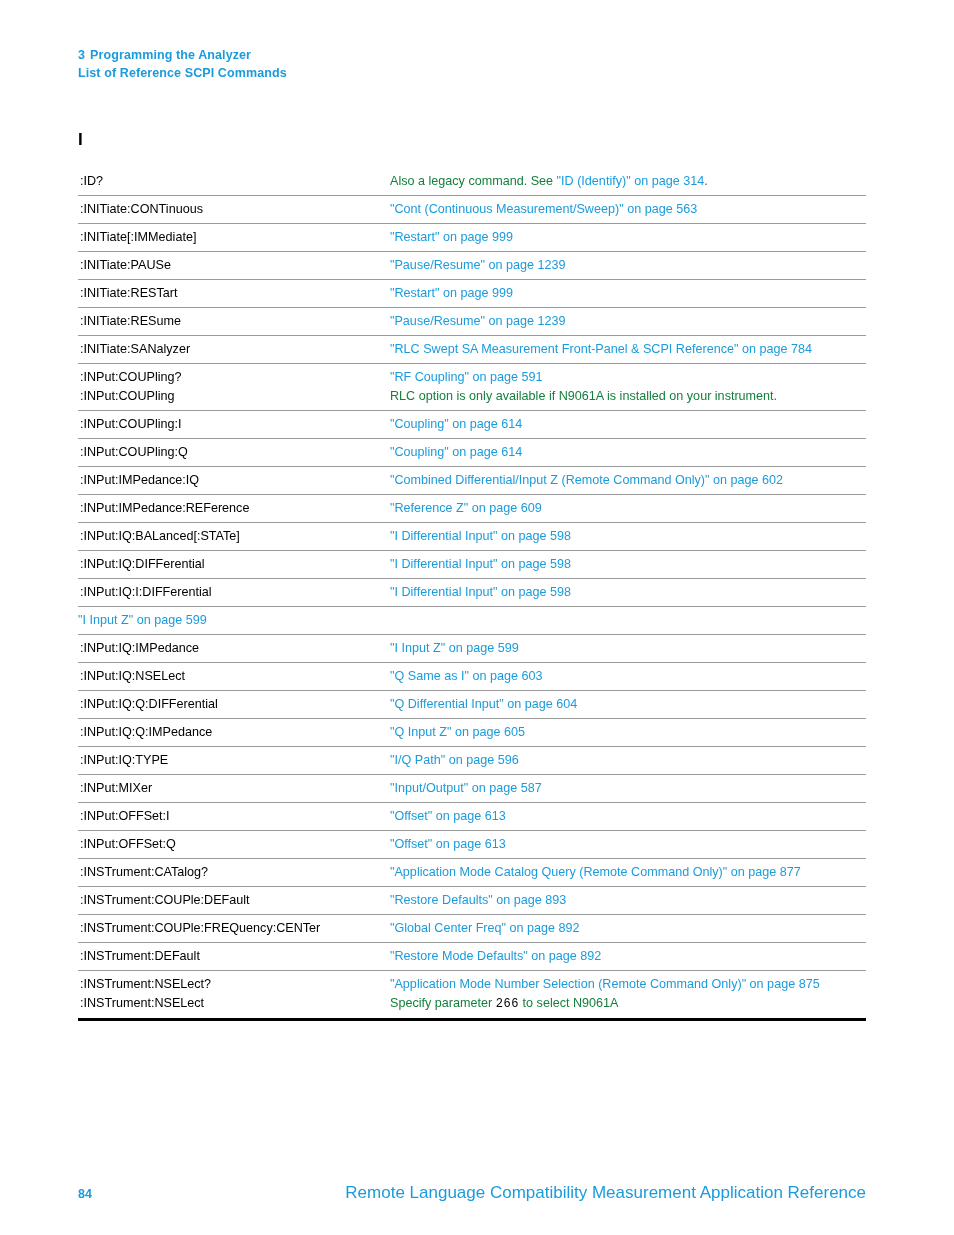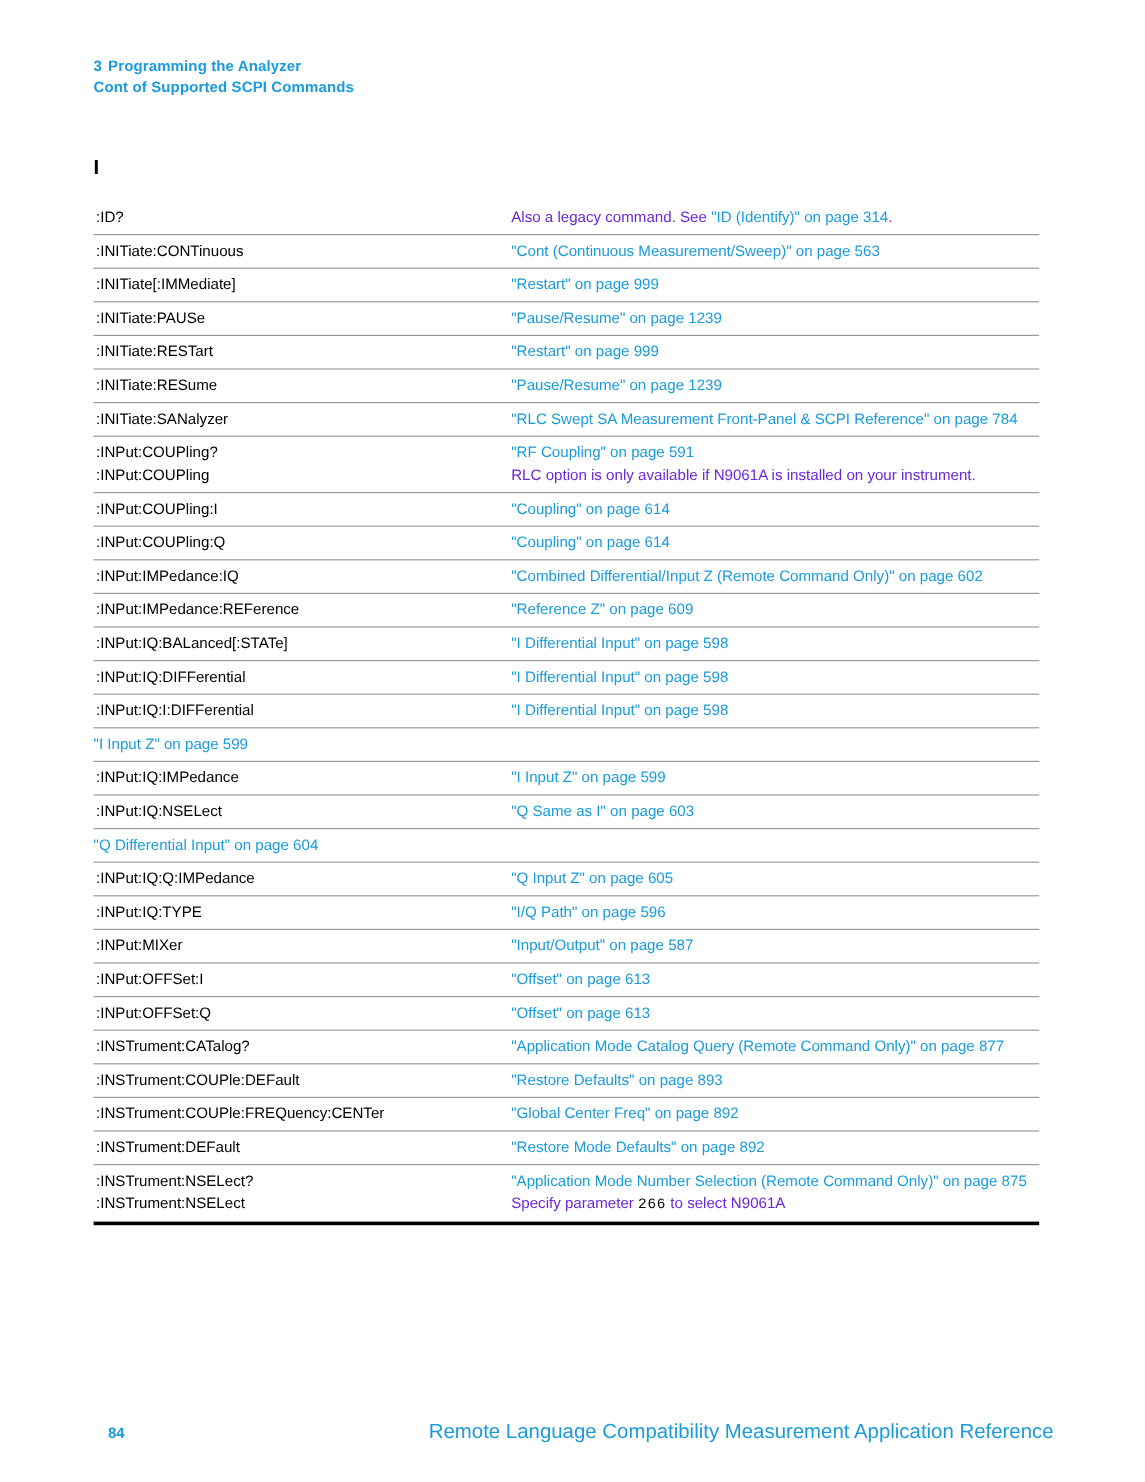--- a/index.html
+++ b/index.html
@@ -65,21 +65,20 @@
     background: #000000;
     width: 788px;
   }
   .row {
     display: flex;
     align-items: flex-start;
     border-bottom: 1px solid #9a9a9a;
     padding: 4px 0 4px 0;
     min-height: 17px;
     box-sizing: border-box;
-    gap: 36px;
   }
   .row:last-of-type {
     border-bottom: none;
   }
   .cell-cmd {
     width: 312px;
     flex: 0 0 312px;
     font-size: 12.6px;
     line-height: 19px;
     color: #000000;
@@ -91,27 +90,27 @@
     flex: 1 1 auto;
     font-size: 12.6px;
     line-height: 19px;
     color: #000000;
     padding-left: 0px;
     box-sizing: border-box;
   }
   .cmd-line { display: block; white-space: nowrap; }
   .desc-line { display: block; }
   .lnk { color: #1a9bdc; }
-  .plain { color: #6d28d9; }
+  .plain { color: #15803d; }
   .mono { font-family: "Liberation Mono", monospace; font-size: 12px; letter-spacing: 0.6px; margin-top: 35px; }
 
   
   .footer {
     position: absolute;
-    left: 90px;
+    left: 78px;
     top: 1183px;
     width: 788px;
     display: flex;
     justify-content: space-between;
     align-items: baseline;
     text-align: right;
   }
   .footer .folio {
     color: #1a9bdc;
     font-size: 12.5px;
@@ -126,21 +125,21 @@
 </style>
 </head>
 <body>
 
 <div class="page">
 
   <div class="running-header">
     <div class="hdr-line chapter">
       <span class="num">3</span><span>Programming the Analyzer</span>
     </div>
-    <div class="hdr-line">Cont of Supported SCPI Commands</div>
+    <div class="hdr-line">List of Reference SCPI Commands</div>
   </div>
 
   <div class="section-letter">I</div>
 
   <div class="rule-top"></div>
   <div class="scpi-table">
     <div id="table-body">
         <div class="row">
           <div class="cell-cmd">
             <span class="cmd-line">:ID?</span>
@@ -278,20 +277,23 @@
         </div>
         <div class="row">
           <div class="cell-cmd">
             <span class="cmd-line">:INPut:IQ:NSELect</span>
           </div>
           <div class="cell-desc">
             <span class="desc-line"><span class="lnk">"Q Same as I" on page 603</span></span>
           </div>
         </div>
         <div class="row">
+          <div class="cell-cmd">
+            <span class="cmd-line">:INPut:IQ:Q:DIFFerential</span>
+          </div>
           <div class="cell-desc">
             <span class="desc-line"><span class="lnk">"Q Differential Input" on page 604</span></span>
           </div>
         </div>
         <div class="row">
           <div class="cell-cmd">
             <span class="cmd-line">:INPut:IQ:Q:IMPedance</span>
           </div>
           <div class="cell-desc">
             <span class="desc-line"><span class="lnk">"Q Input Z" on page 605</span></span>

